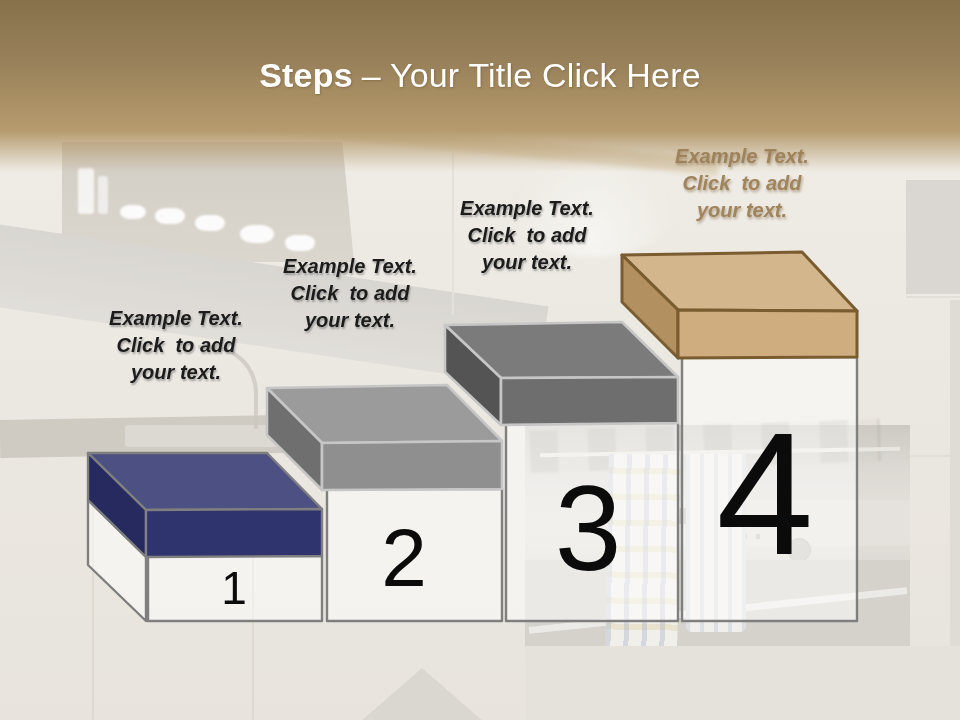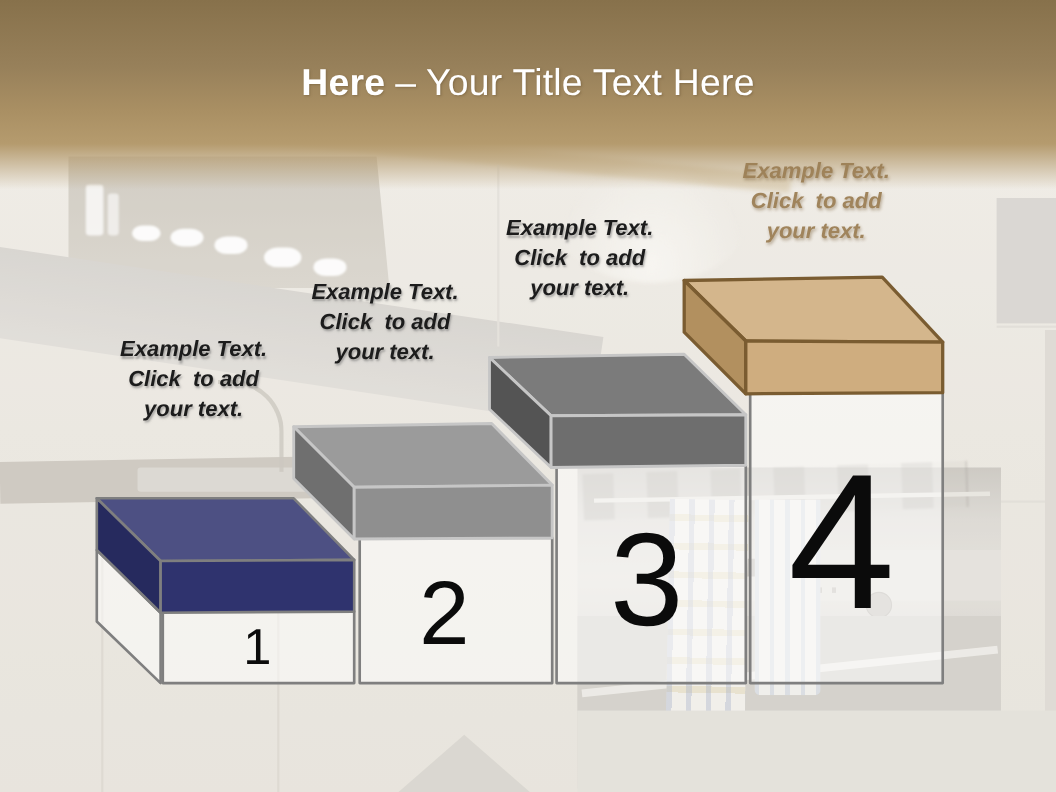--- a/index.html
+++ b/index.html
@@ -140,21 +140,21 @@
     <div class="bg-towel1"></div>
     <div class="bg-towel2"></div>
     <div class="bg-lowlight"></div>
     <div class="bg-triangle"></div>
     <div class="bg-wash"></div>
   </div>
 
   <div class="header"></div>
 
   <div class="title">
-    <span class="w-bold">Here</span><span class="sep">–</span><span>Your Title Text Here</span>
+    <span class="w-bold">Steps</span><span class="sep">–</span><span>Your Title Click Here</span>
   </div>
 
   <svg class="diagram" viewBox="0 0 960 720">
 
     <polygon class="ped" points="88,500 146,557 146,621 88,565" fill="rgba(255,255,255,0.5)"></polygon>
     <polygon class="ped" points="148,556 322,556 322,621 148,621" fill="rgba(255,255,255,0.5)"></polygon>
     <polygon class="ped" points="327,489 502,489 502,621 327,621" fill="rgba(255,255,255,0.5)"></polygon>
     <polygon class="ped" points="506,423 678,423 678,621 506,621" fill="rgba(255,255,255,0.5)"></polygon>
     <polygon class="ped" points="682,357 857,357 857,621 682,621" fill="rgba(255,255,255,0.5)"></polygon>
 

